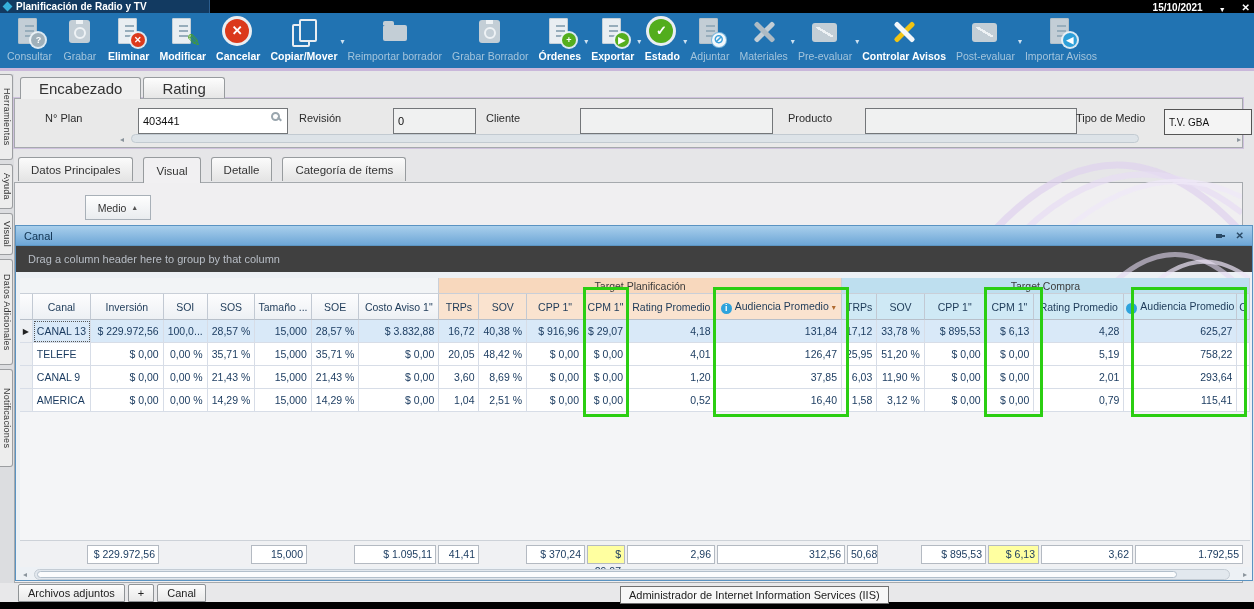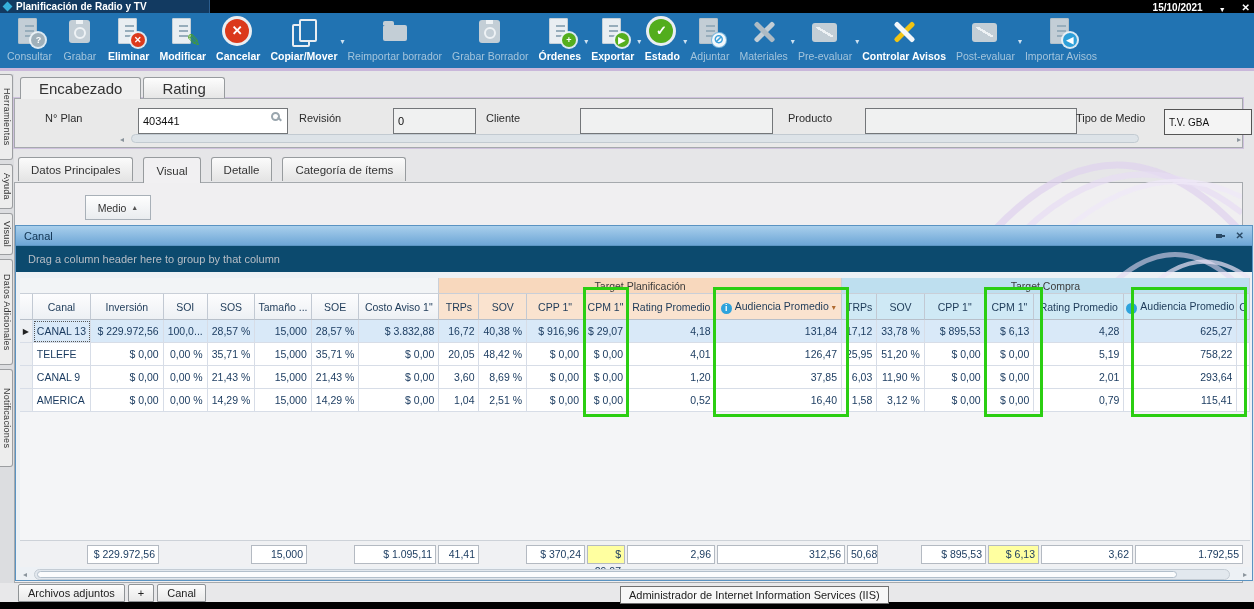--- a/index.html
+++ b/index.html
@@ -76,21 +76,21 @@
 
   
   .window{position:absolute;left:15px;top:225px;width:1238px;height:356px;background:#edf1f5;border:1px solid #5a93c2;z-index:5}
   .wtitle{position:absolute;left:0;top:0;width:100%;height:20px;background:linear-gradient(#a9cfec,#6da6d6);border-bottom:1px solid #5d96c4;display:flex;align-items:center}
   .wtitle-text{font-size:11px;color:#0f3250;padding-left:8px;flex:1}
   .wbtns{display:flex;align-items:center;gap:10px;padding-right:8px}
   .pin{position:relative;width:11px;height:10px}
   .pin:before{content:"";position:absolute;left:1px;top:3px;width:6px;height:4px;background:#2a4a66}
   .pin:after{content:"";position:absolute;left:7px;top:4px;width:3px;height:2px;background:#2a4a66}
   .wclose{font-size:10px;color:#2a4a66;font-weight:bold}
-  .group-hint{position:absolute;left:0;top:20px;width:100%;height:26px;background:#0c4a6e;font-size:11px;color:#b8bec6;display:flex;align-items:center;padding-left:12px}
+  .group-hint{position:absolute;left:0;top:20px;width:100%;height:26px;background:#404040;font-size:11px;color:#b8bec6;display:flex;align-items:center;padding-left:12px}
 
   
   #grid{position:absolute;left:4px;top:52px;width:1230px;height:262px;background:#f4f5f7;overflow:hidden}
   table{border-collapse:separate;border-spacing:0;table-layout:fixed;font-size:10.5px}
   th,td{overflow:hidden;white-space:nowrap}
   tr.bands th{height:16px;font-weight:normal;font-size:10.5px;color:#3c3c3c;border-right:1px solid #c9cfd8;border-bottom:1px solid #c9cfd8}
   .bnone{background:#f2f4f6}
   .bplan{background:#f8d8bd}
   .bcompra{background:#bedfef}
   tr.heads th{height:26px;font-weight:normal;color:#1d3a58;text-align:center;border-right:1px solid #c2c9d3;border-bottom:1px solid #b8c0ca;background:linear-gradient(#fdfdfe,#edf0f4);padding:0 2px}

